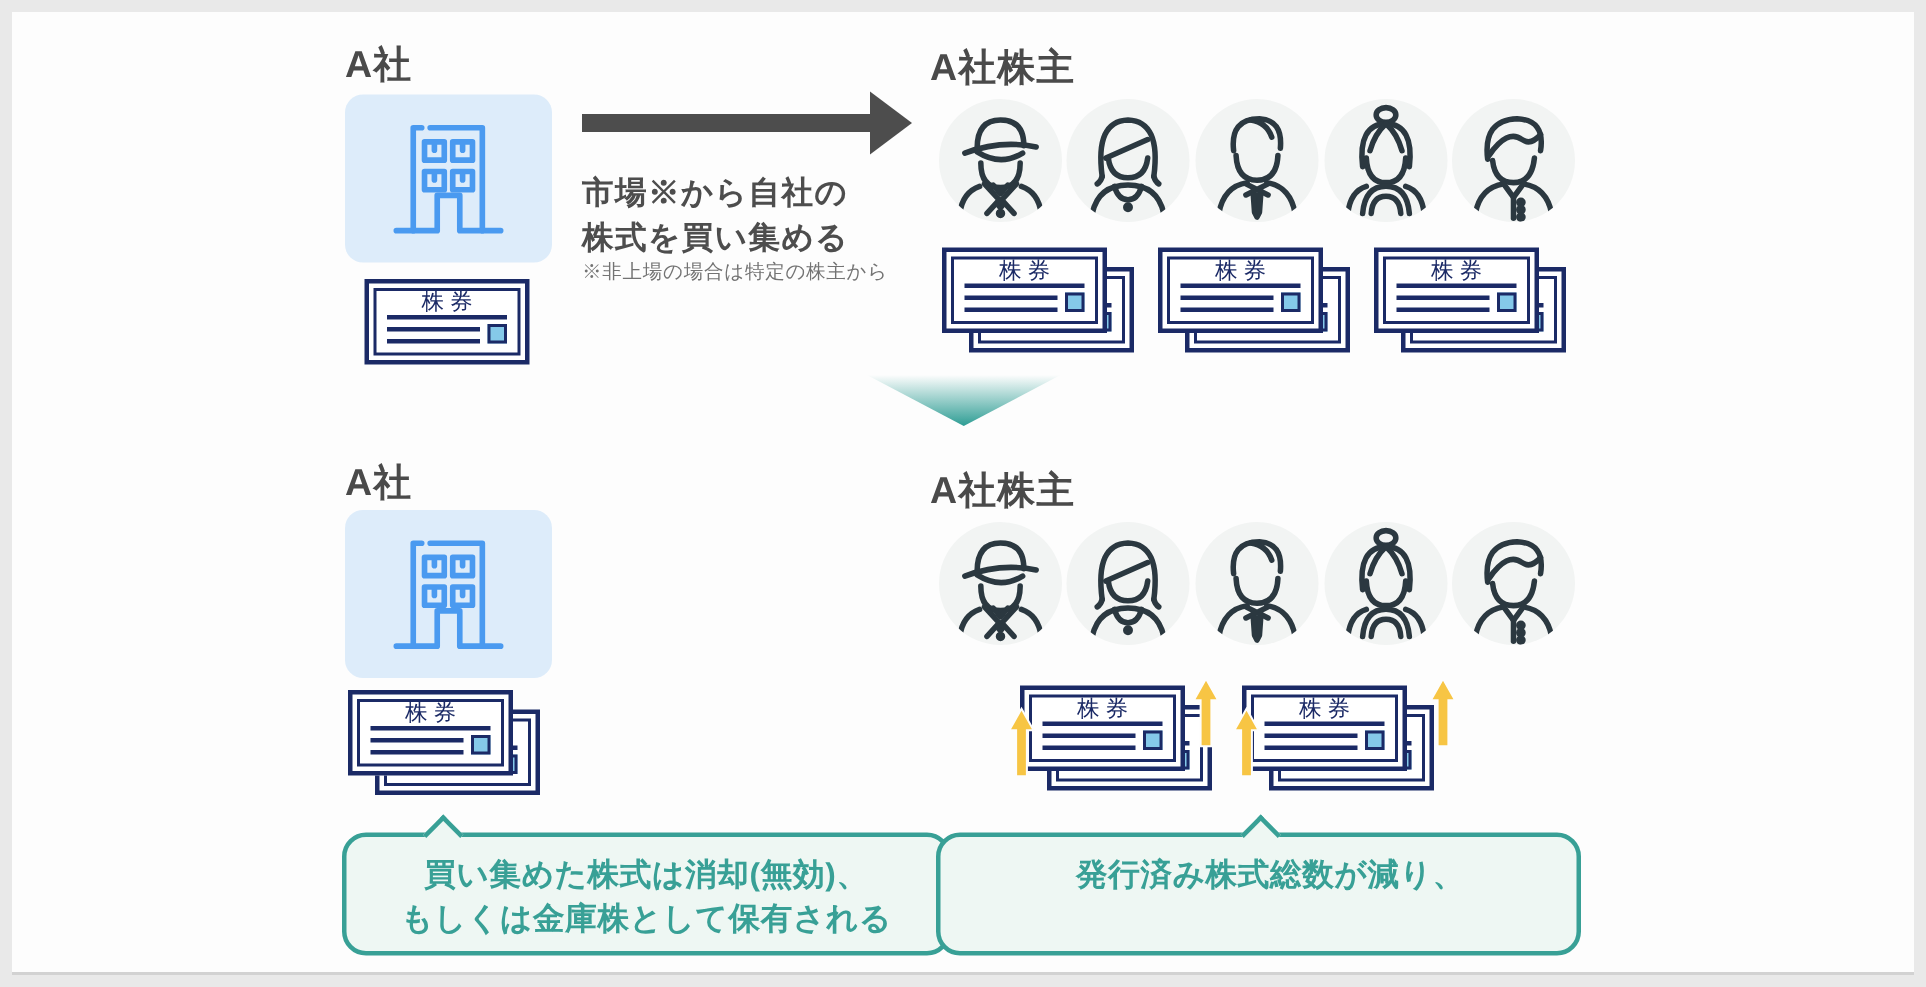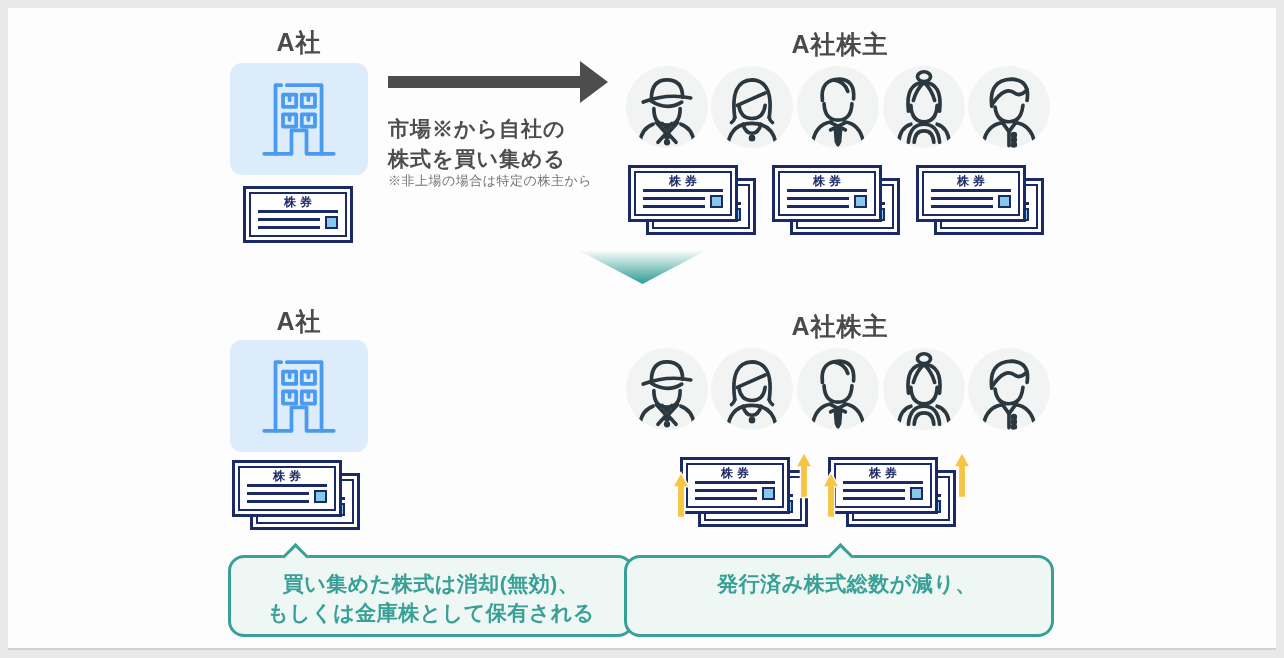--- a/index.html
+++ b/index.html
@@ -7,39 +7,39 @@
     position:relative; width:1284px; height:658px;
     background:#e9e9e9; overflow:hidden;
     font-family:"Liberation Sans", sans-serif;
   }
   .panel {
     position:absolute; left:8px; top:8px; width:1268px; height:640px;
     background:#fdfdfd; border-bottom:2px solid #d2d2d2; box-sizing:content-box;
   }
   .abs { position:absolute; }
   .title {
-    position:absolute; text-align:center; font-weight:bold;
+    position:absolute; font-weight:bold;
     font-size:25px; color:#4a4a4a; letter-spacing:1px;
   }
   .bldg-box {
     position:absolute; width:138px; height:112px; border-radius:12px;
     background:#ddecfa; display:flex; align-items:center; justify-content:center;
   }
   
   .cert {
     position:absolute; width:110px; height:57px; background:#ffffff;
     border:3px solid #1b2a66; box-sizing:border-box;
   }
   .cert-inner {
     position:absolute; left:3px; top:3px; right:3px; bottom:3px;
     border:2px solid #1b2a66; display:flex; flex-direction:column;
     align-items:center; padding:2px 7px 4px 7px; box-sizing:border-box;
   }
   .cert-title {
-    font-size:12px; font-weight:bold; color:#1b2a66; letter-spacing:4px;
+    font-size:15px; font-weight:normal; color:#1b2a66; letter-spacing:4px;
     line-height:12px; text-indent:4px;
   }
   .cert-line { width:100%; height:3px; background:#1b2a66; margin-top:2px; }
   .cert-row { width:100%; display:flex; align-items:center; margin-top:2px; }
   .cert-lines { flex:1; }
   .cert-lines .cert-line { margin-top:3px; }
   .cert-lines .cert-line + .cert-line { margin-top:5px; }
   .cert-square {
     width:13px; height:13px; background:#85c9e9;
     border:2.5px solid #1b2a66; margin-left:5px; box-sizing:border-box;

